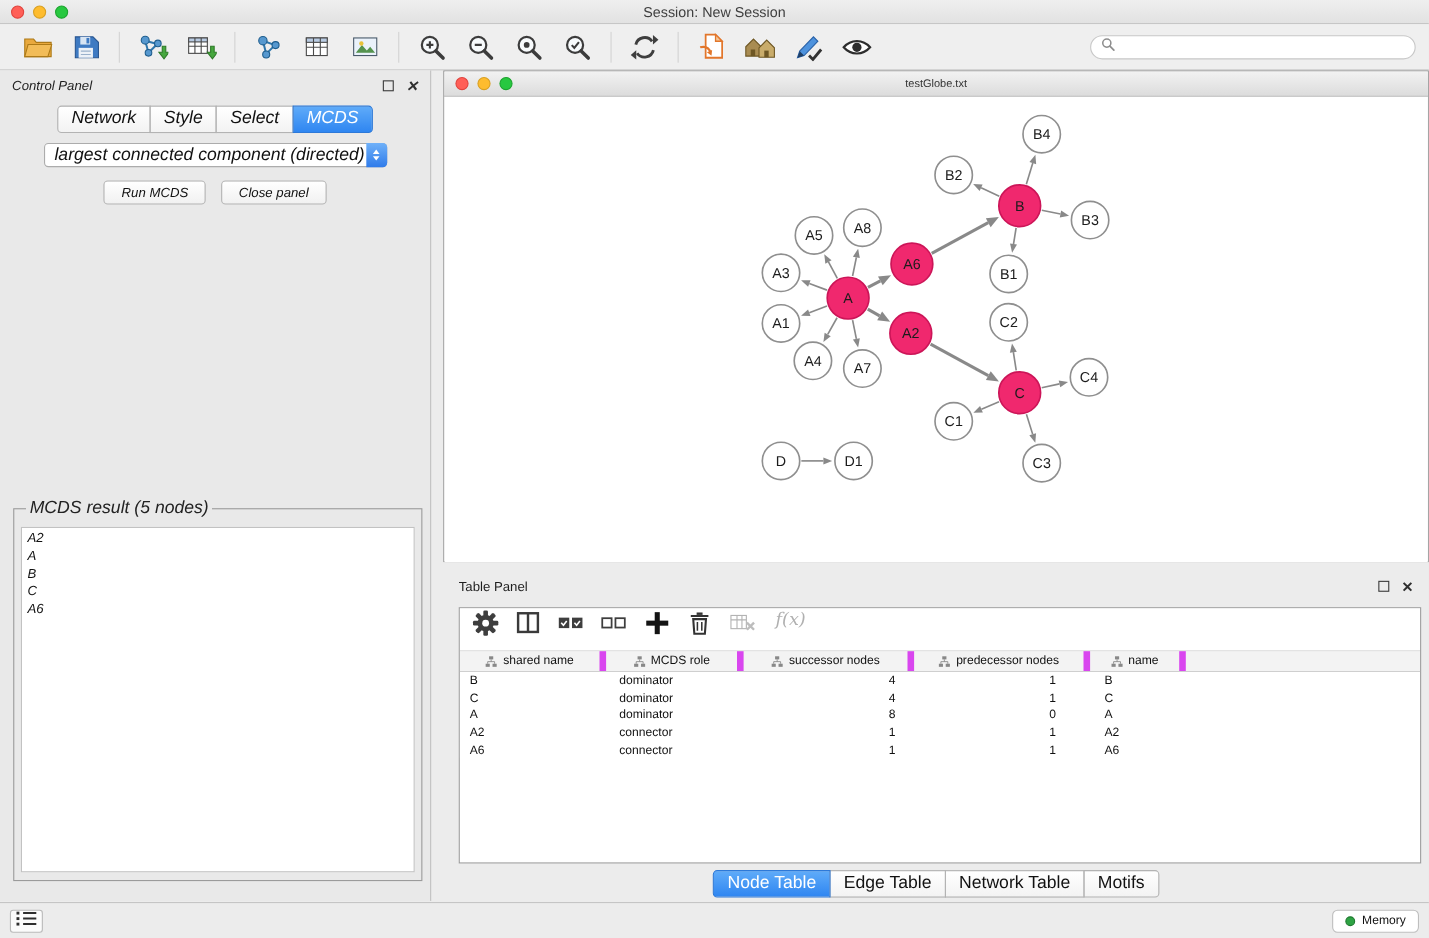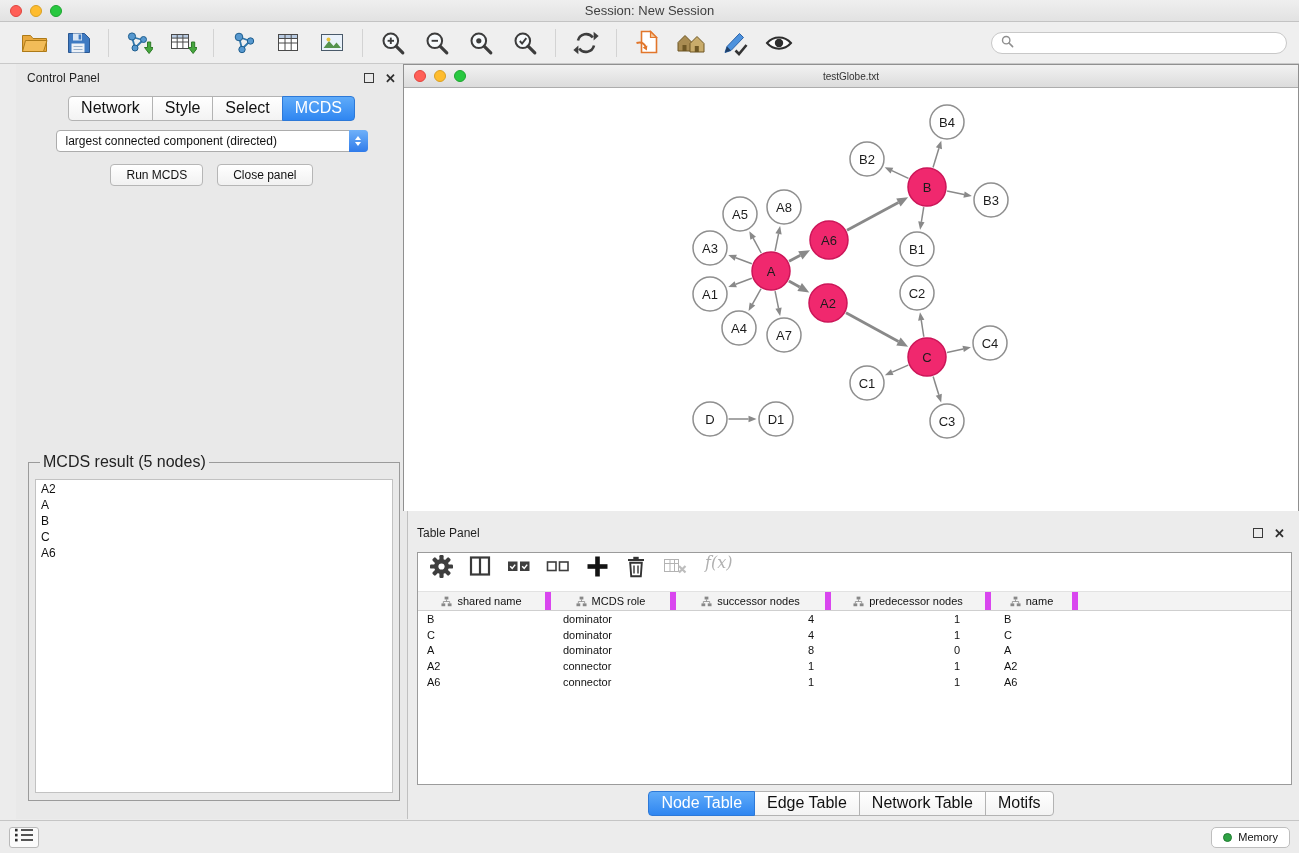--- a/index.html
+++ b/index.html
@@ -20,38 +20,38 @@
   
   .toolbar{position:absolute;left:0;top:22px;width:100%;height:42px;box-sizing:border-box;
     background:#EFEFEF;border-bottom:1px solid #C9C9C9;display:flex;align-items:center;padding:0 12px;}
   .tb-icons{display:flex;align-items:center;}
   .tb-btn{width:44px;height:36px;display:flex;align-items:center;justify-content:center;cursor:default;}
   .tb-sep{width:1px;height:28px;background:#D3D3D3;margin:0 8px;}
   .search{margin-left:auto;width:296px;height:22px;background:#fff;border:1px solid #C8C8C8;
     border-radius:12px;display:flex;align-items:center;padding:0 9px;box-sizing:border-box;}
   .search-input{border:none;outline:none;flex:1;font:13px "Liberation Sans",sans-serif;background:transparent;padding:0 0 0 6px;}
   
-  .control-panel{position:absolute;left:16px;top:64px;width:392px;height:755px;box-sizing:border-box;
-    background:#E9E9E9;border-right:1px solid #C0C0C0;}
+  .control-panel{position:absolute;left:0;top:64px;width:392px;height:755px;box-sizing:border-box;
+    background:#E9E9E9;border-right:1px solid #C0C0C0;font-style:italic;}
   .cp-header{height:28px;display:flex;align-items:center;padding:0 11px;}
   .panel-title{font-size:12px;color:#1F1F1F;}
   .ph-icons{margin-left:auto;display:flex;align-items:center;gap:11px;}
   .float-ic{width:8px;height:8px;border:1.5px solid #3A3A3A;display:inline-block;}
   .close-ic{font-size:13px;font-weight:bold;color:#2F2F2F;line-height:1;}
   .seg-group{display:flex;}
   .seg{padding:2px 12px 3px;background:linear-gradient(#FFFFFF,#F3F3F3);border:1px solid #B3B3B3;
     margin-left:-1px;font-size:16px;color:#111;white-space:nowrap;cursor:default;}
   .seg:first-child{border-radius:4px 0 0 4px;margin-left:0;}
   .seg:last-child{border-radius:0 4px 4px 0;}
   .seg.active{background:linear-gradient(#5FABF9,#2F86F1);border-color:#2D79D8;color:#fff;position:relative;z-index:1;}
   .cp-tabs{justify-content:center;margin-top:4px;}
   .cp-opt-label{text-align:center;margin-top:24px;font-size:13px;color:#111;}
   .cp-dropdown{position:relative;width:312px;height:22px;margin:9px auto 0;background:#FFF;
     border:1px solid #ACACAC;border-radius:4px;box-sizing:border-box;display:flex;align-items:center;
-    padding-left:9px;font-size:12px;color:#111;}
+    padding-left:9px;font-size:16px;color:#111;}
   .dd-stepper{position:absolute;right:-1px;top:-1px;width:19px;height:22px;border-radius:0 4px 4px 0;
     background:linear-gradient(#6FB1F9,#2F7BEA);display:flex;flex-direction:column;align-items:center;justify-content:center;gap:2px;}
   .tri-up{width:0;height:0;border-left:3.5px solid transparent;border-right:3.5px solid transparent;border-bottom:4.5px solid #fff;}
   .tri-down{width:0;height:0;border-left:3.5px solid transparent;border-right:3.5px solid transparent;border-top:4.5px solid #fff;}
   .cp-buttons{display:flex;justify-content:center;gap:14px;margin-top:12px;}
   .btn{padding:3px 15px;background:linear-gradient(#FFF,#F1F1F1);border:1px solid #B6B6B6;border-radius:4px;
     font-size:12px;color:#111;cursor:default;}
   .cp-result{position:absolute;left:12px;right:7px;top:389px;bottom:18px;border:1px solid #9B9B9B;margin:0;padding:0;}
   .cp-result legend{font-size:16px;color:#222;margin-left:11px;padding:0 3px;}
   .result-box{position:absolute;left:6px;right:6px;top:8px;bottom:7px;background:#fff;border:1px solid #C2C2C2;

